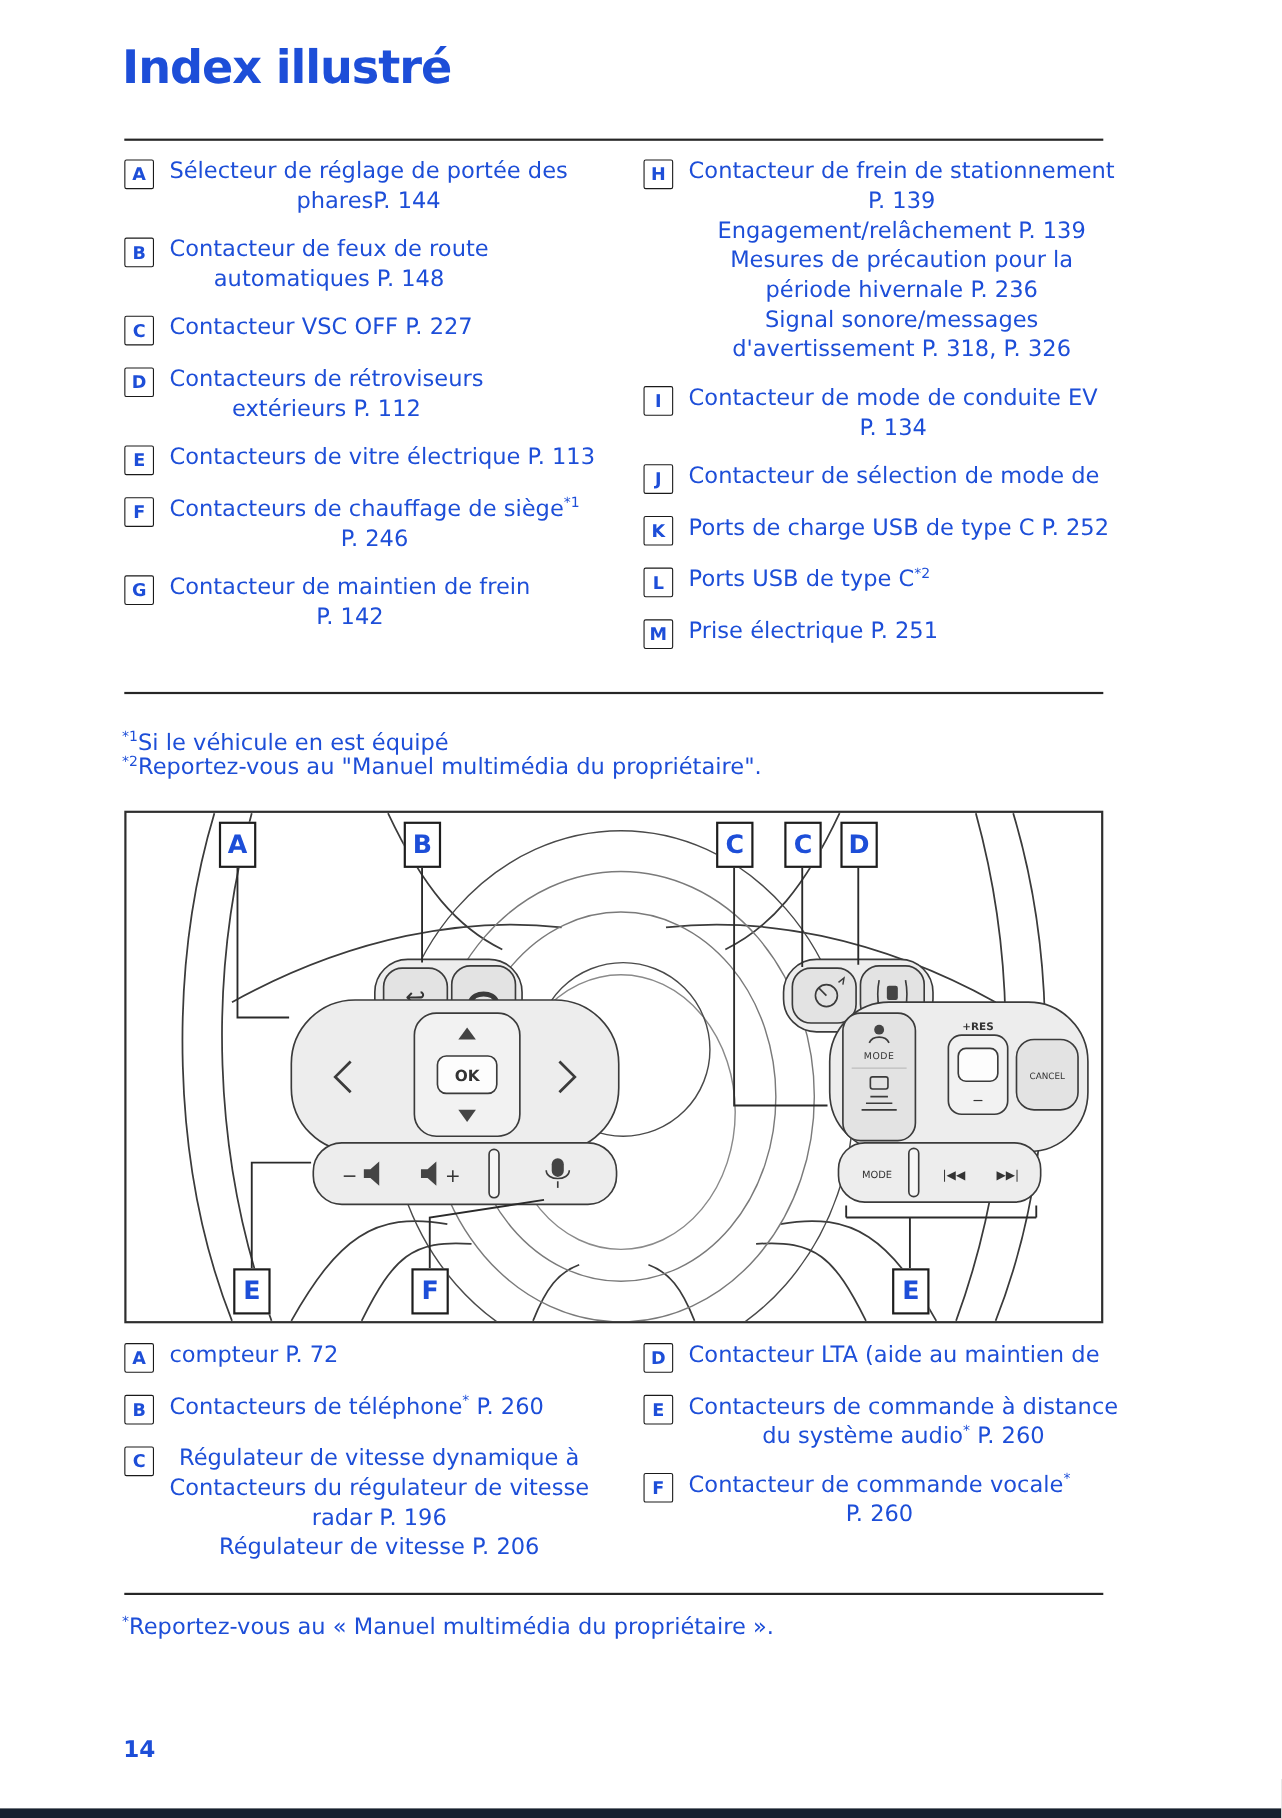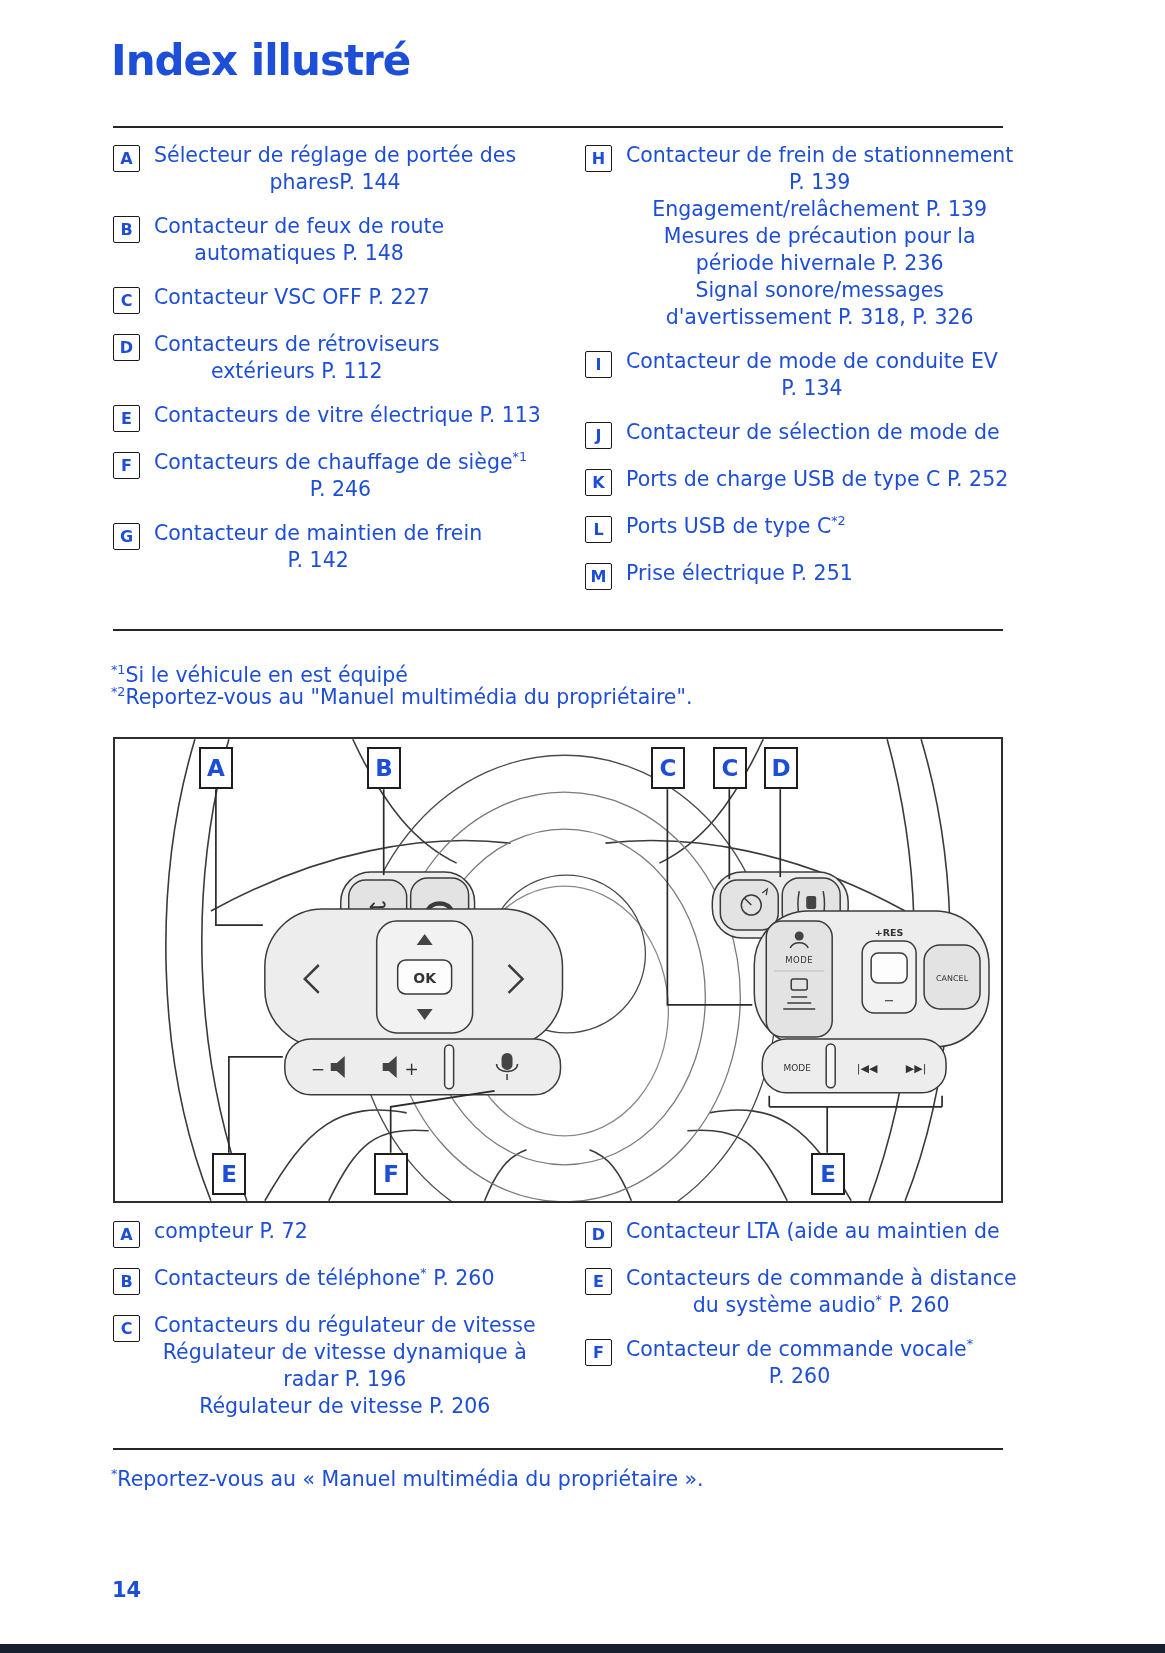--- a/index.html
+++ b/index.html
@@ -270,22 +270,22 @@
       </div>
       <div class="idx-item">
         <span class="badge">B</span>
         <div class="itx">
           <div class="ln"><span>Contacteurs de téléphone</span><sup>*</sup><span> P. 260</span></div>
         </div>
       </div>
       <div class="idx-item">
         <span class="badge">C</span>
         <div class="itx">
+          <div class="ln"><span>Régulateur de vitesse dynamique à</span></div>
           <div class="ln"><span>Contacteurs du régulateur de vitesse</span></div>
-          <div class="ln"><span>Régulateur de vitesse dynamique à</span></div>
           <div class="ln"><span>radar P. 196</span></div>
           <div class="ln"><span>Régulateur de vitesse P. 206</span></div>
         </div>
       </div>
     </div>
   <div class="col" id="bot-right">
       <div class="idx-item">
         <span class="badge">D</span>
         <div class="itx">
           <div class="ln"><span>Contacteur LTA (aide au maintien de</span></div>

